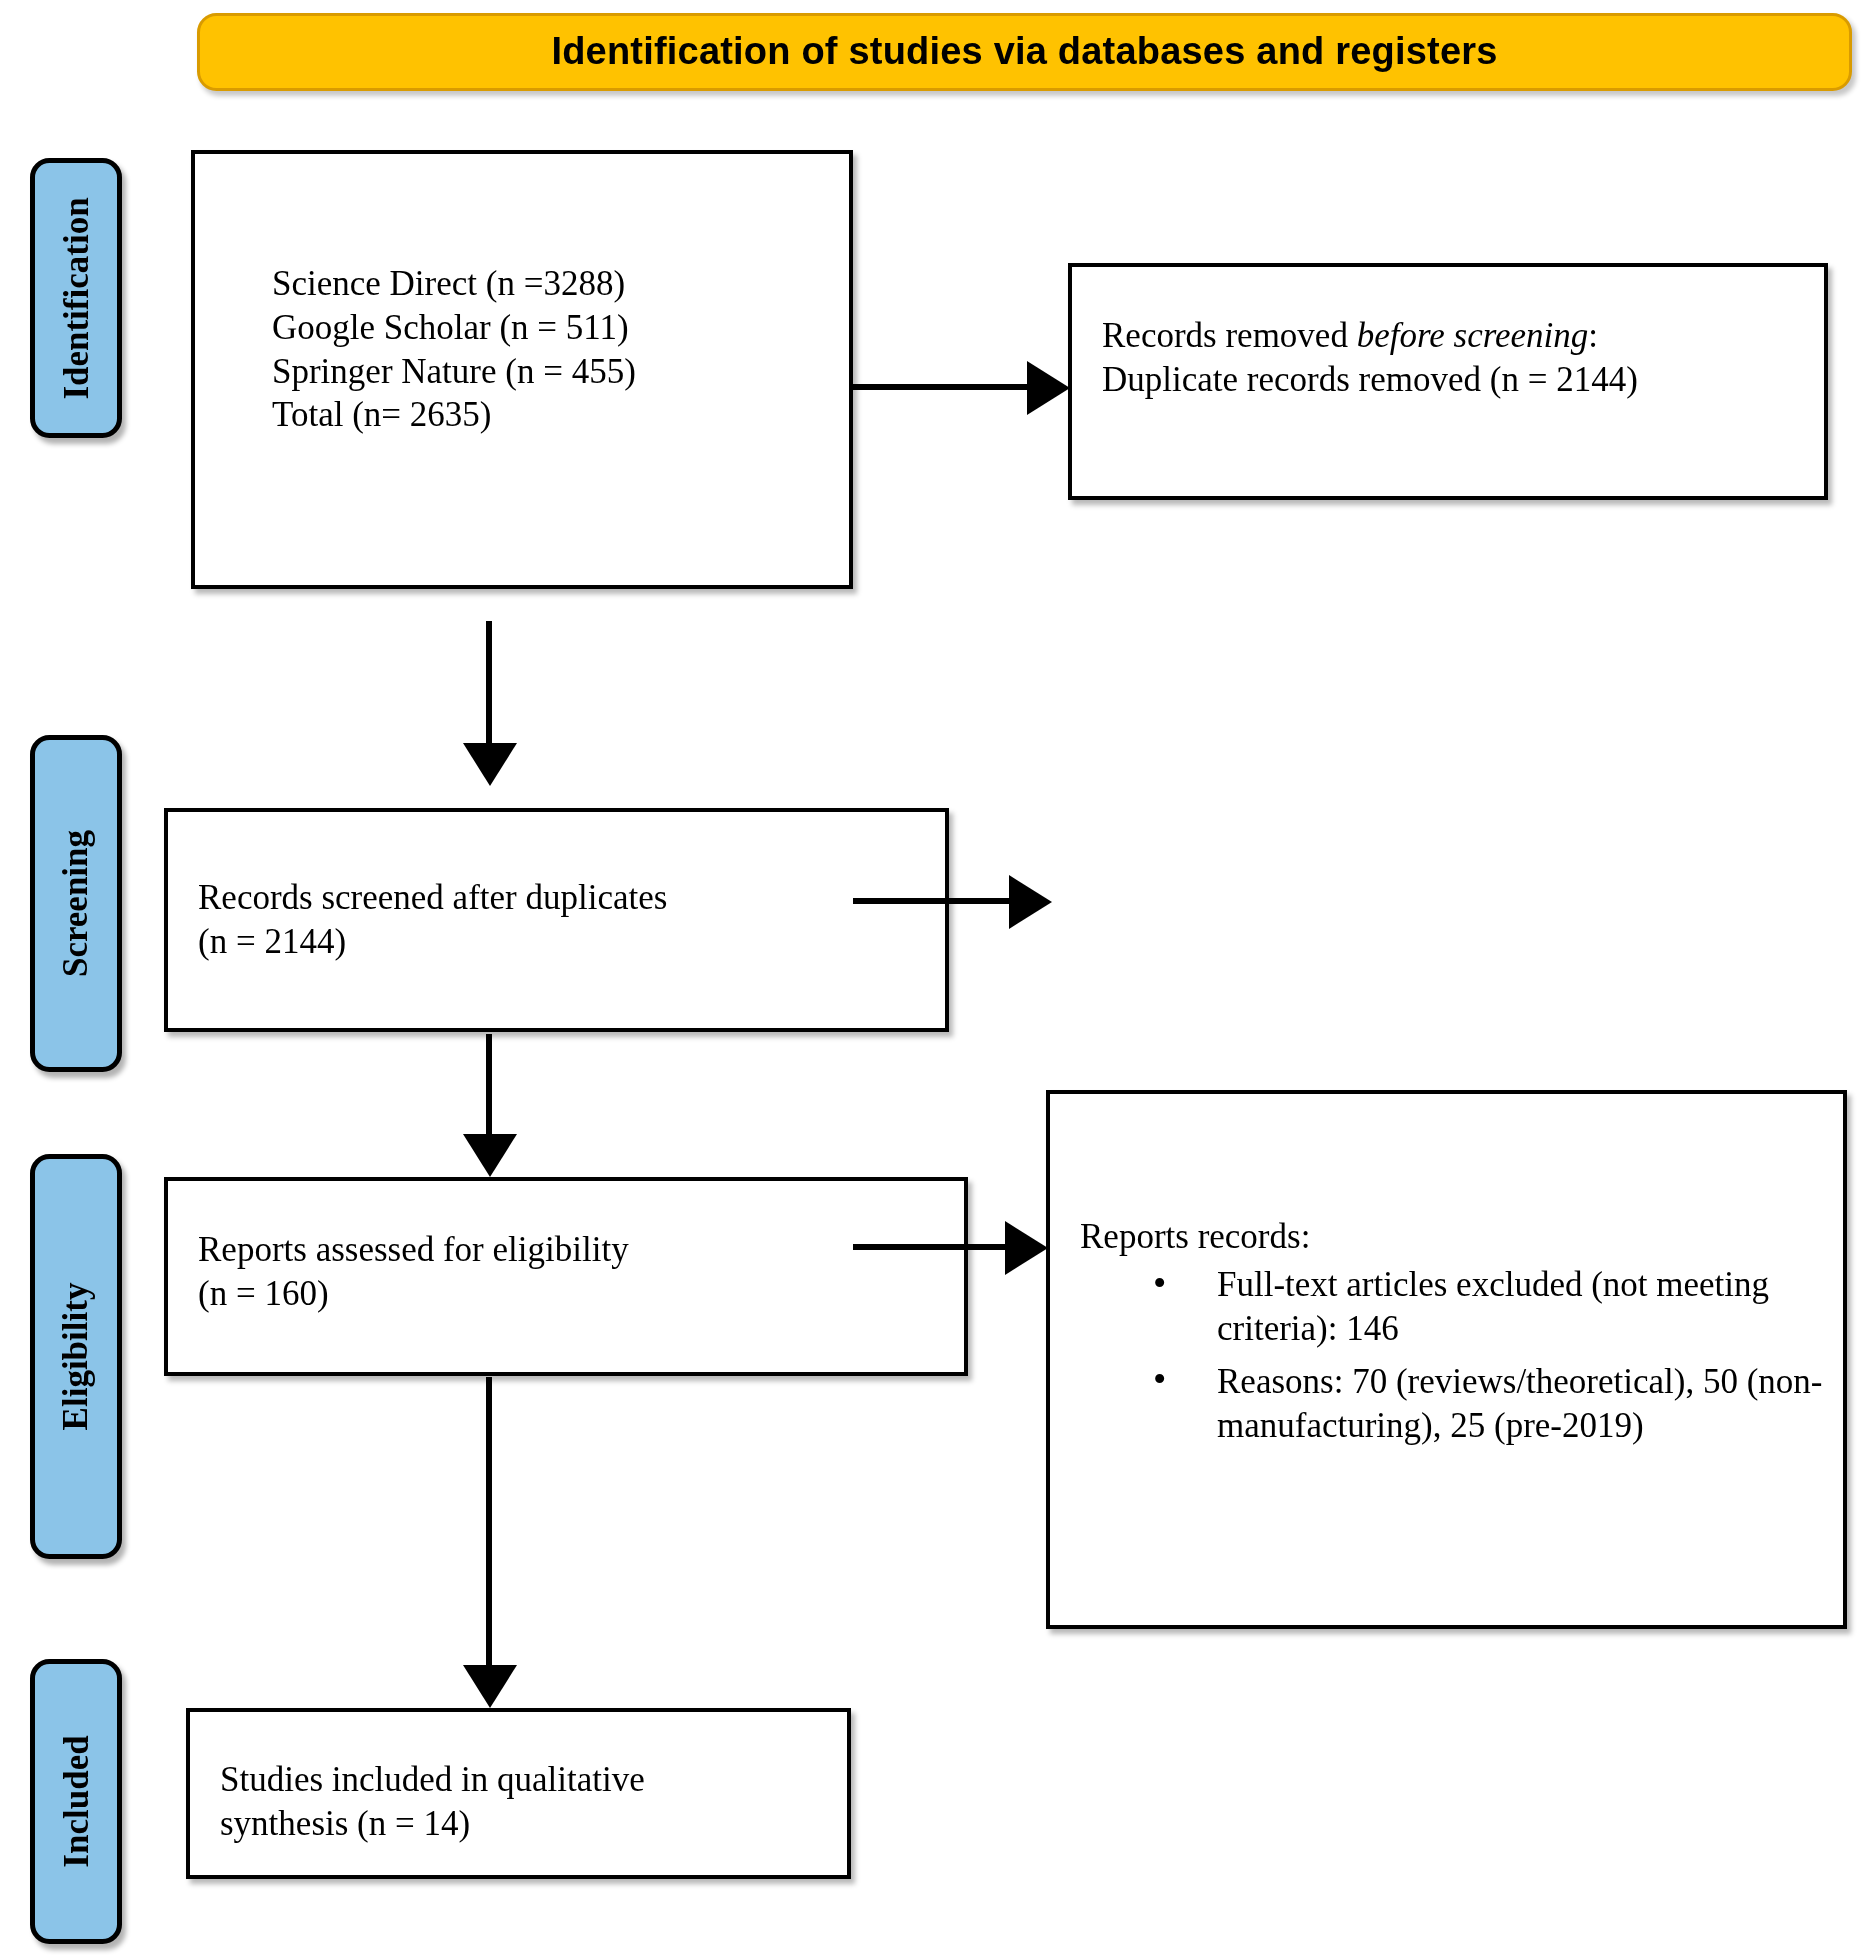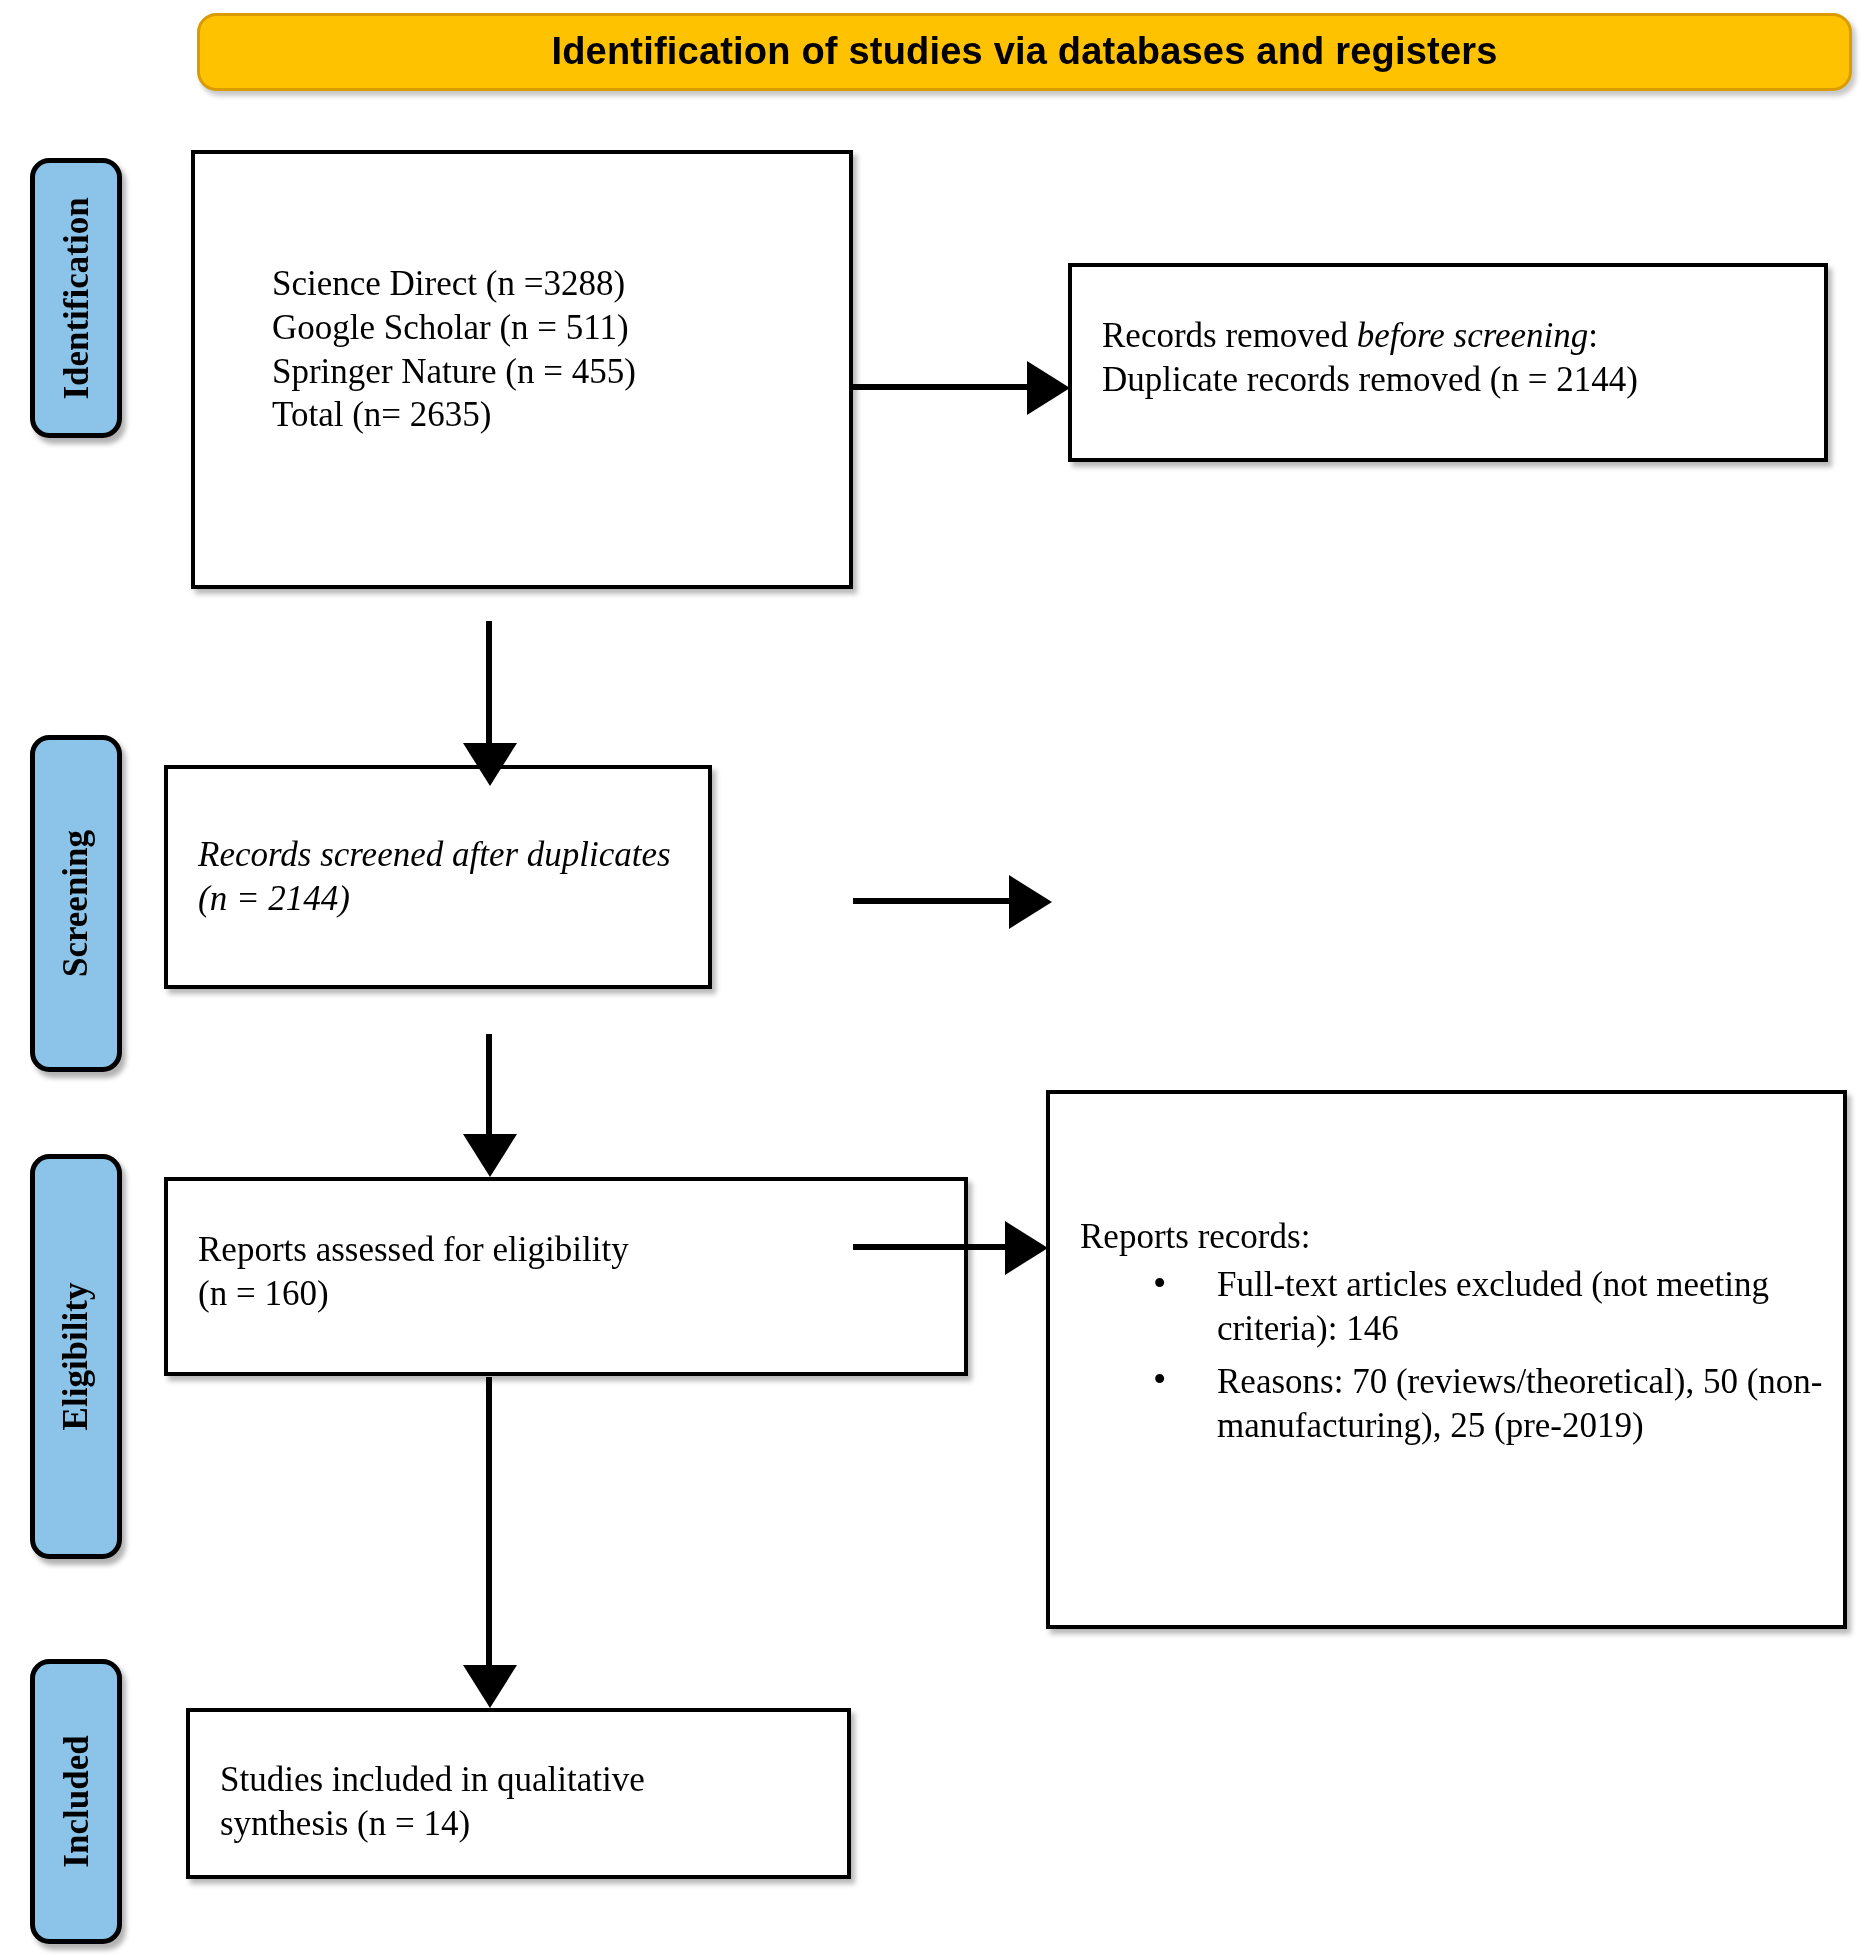--- a/index.html
+++ b/index.html
@@ -89,22 +89,22 @@
     font-size: 35px;
     line-height: 1.25;
     color: #000000;
   }
 
   .indent { padding-left: 47px; display: block; }
   .ital { font-style: italic; }
 
   
   #box-identified   { left: 191px;  top: 150px;  width: 662px; height: 439px; }
-  #box-removed      { left: 1068px; top: 263px;  width: 760px; height: 199px; }
-  #box-screened     { left: 164px;  top: 765px; width: 548px; height: 224px; font-style: italic; }
+  #box-removed      { left: 1068px; top: 263px;  width: 760px; height: 237px; }
+  #box-screened     { left: 164px;  top: 808px; width: 785px; height: 224px; }
   #box-excl-screen  { left: 1050px; top: 805px; width: 776px; height: 187px; }
   #box-assessed     { left: 164px;  top: 1177px; width: 804px; height: 199px; }
   #box-excl-reports { left: 1046px; top: 1090px; width: 801px; height: 539px; }
   #box-included     { left: 186px;  top: 1708px; width: 665px; height: 171px; padding-left: 48px; }
 
   #box-identified .box-inner { top: 108px; }
   #box-removed    .box-inner { top: 47px; }
   #box-screened   .box-inner { top: 64px; }
   #box-excl-screen .box-inner { top: 43px; }
   #box-assessed   .box-inner { top: 47px; }

